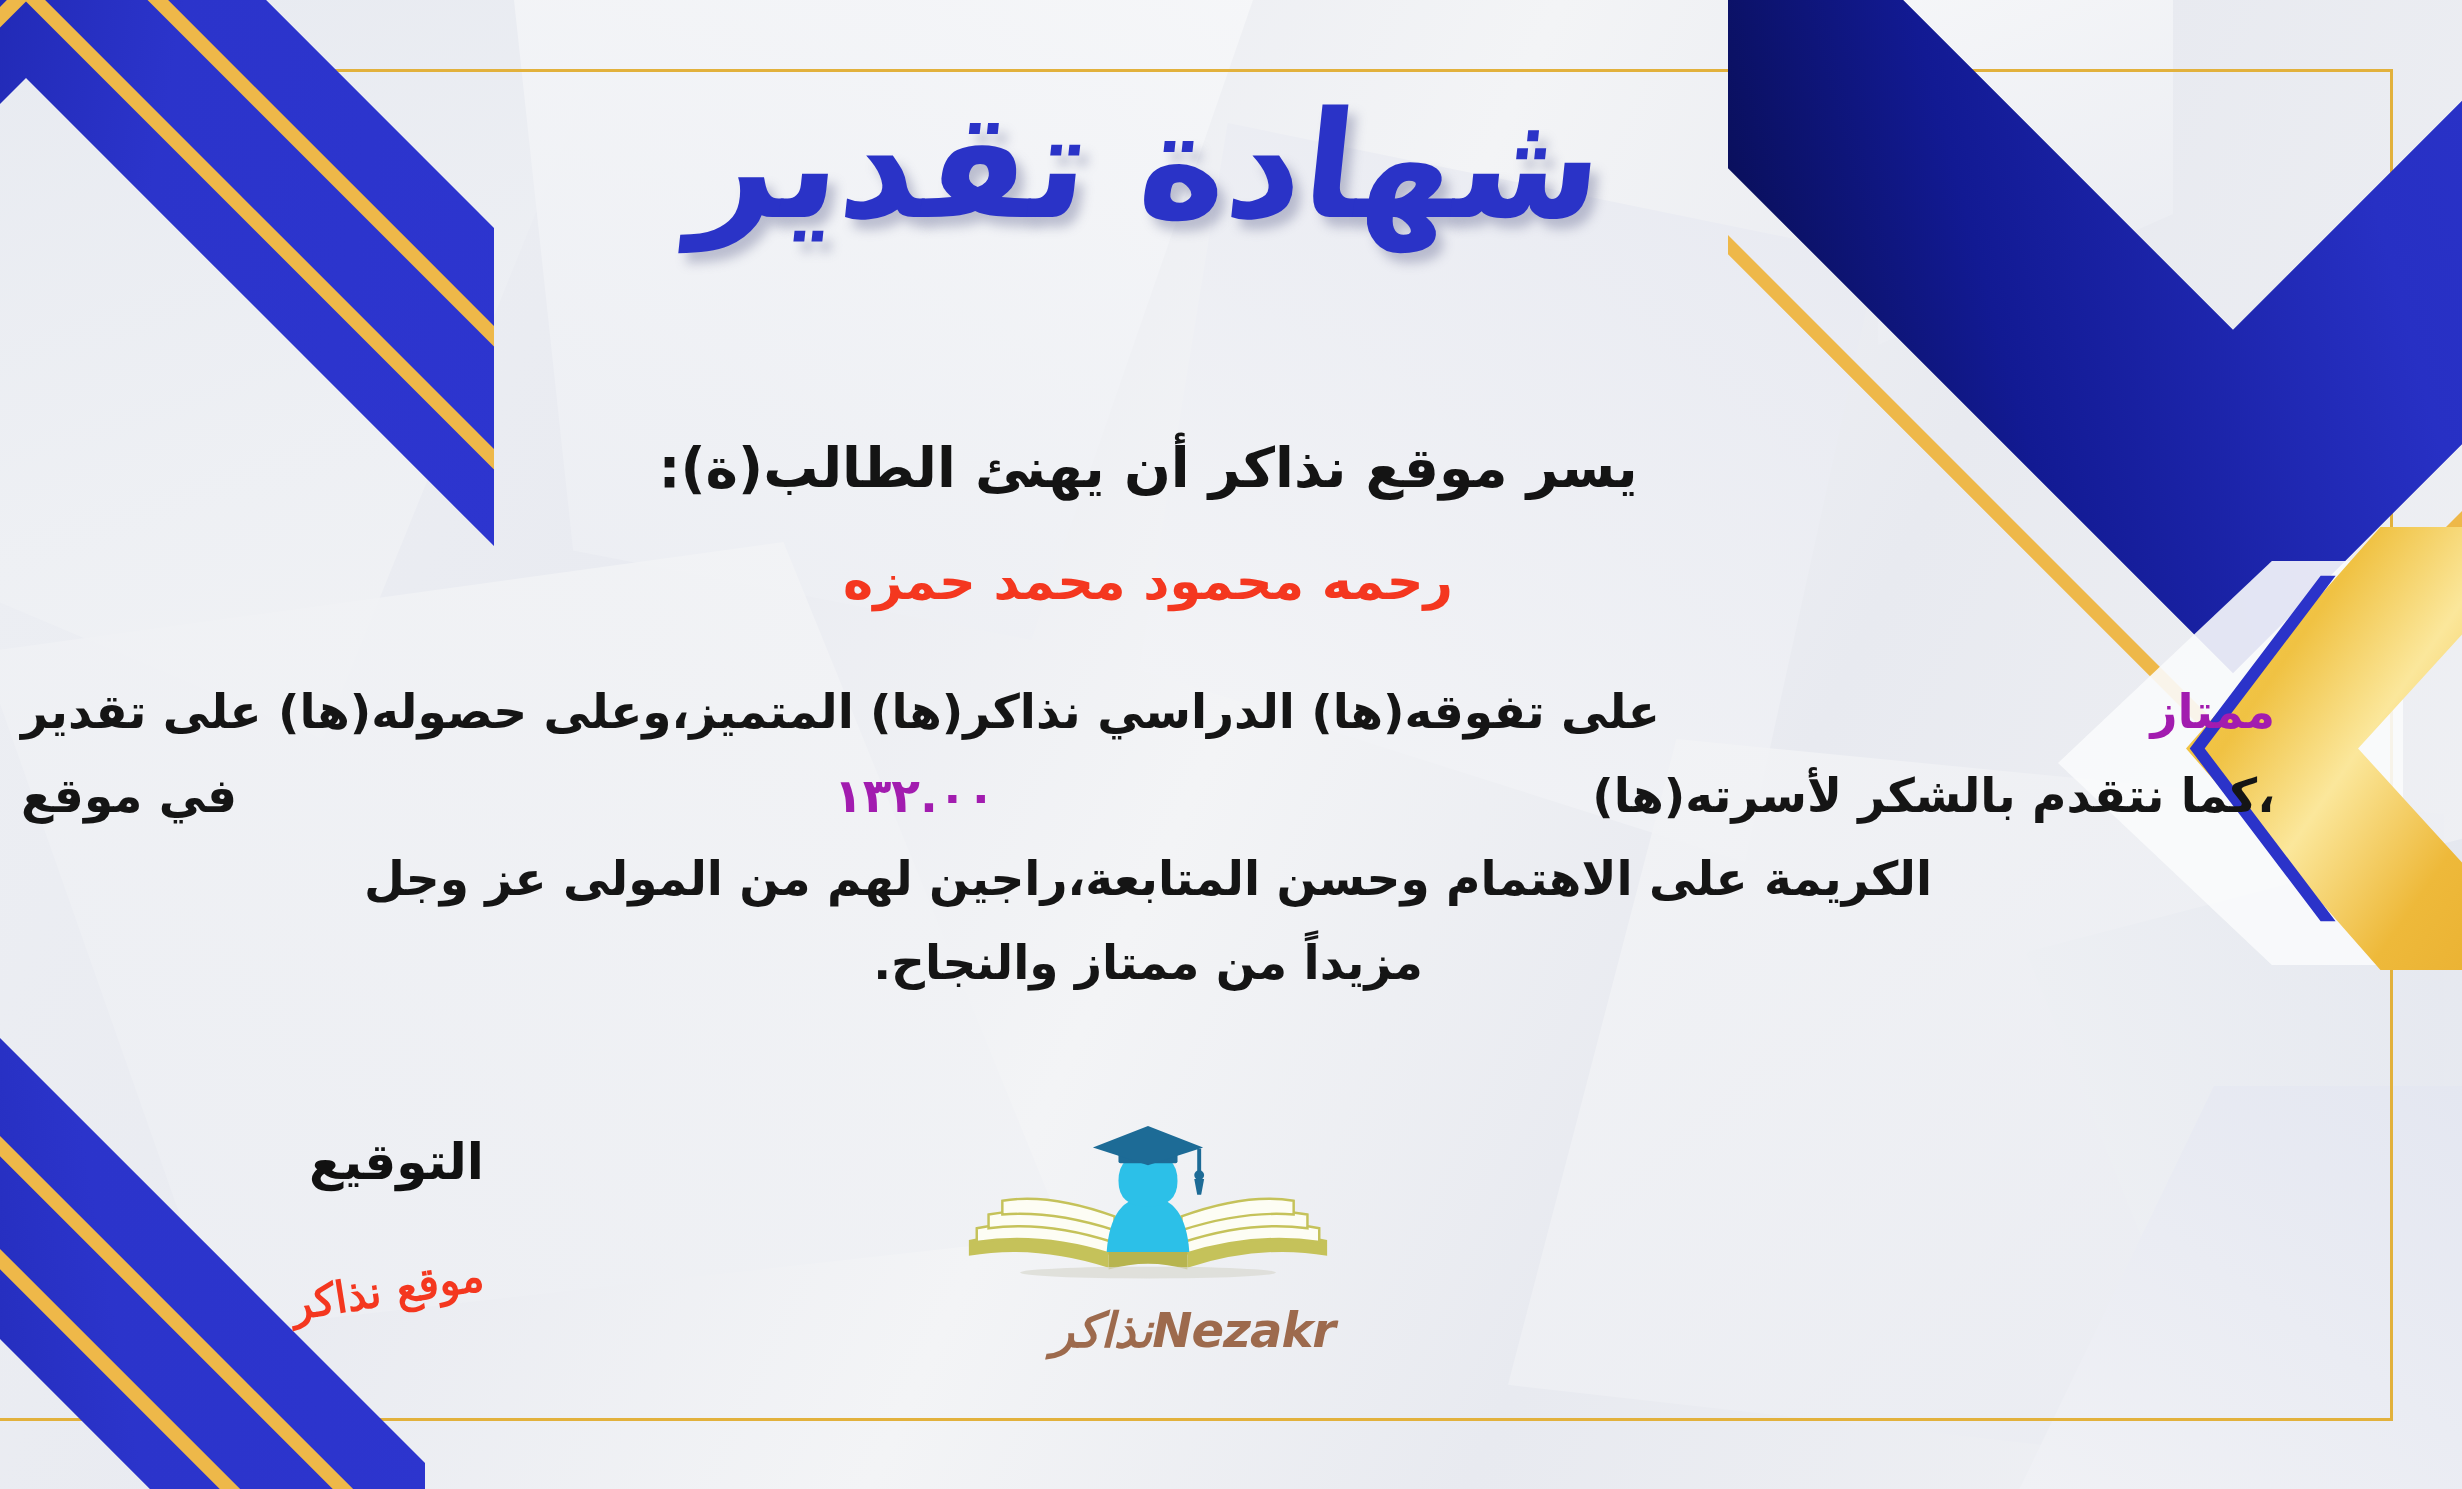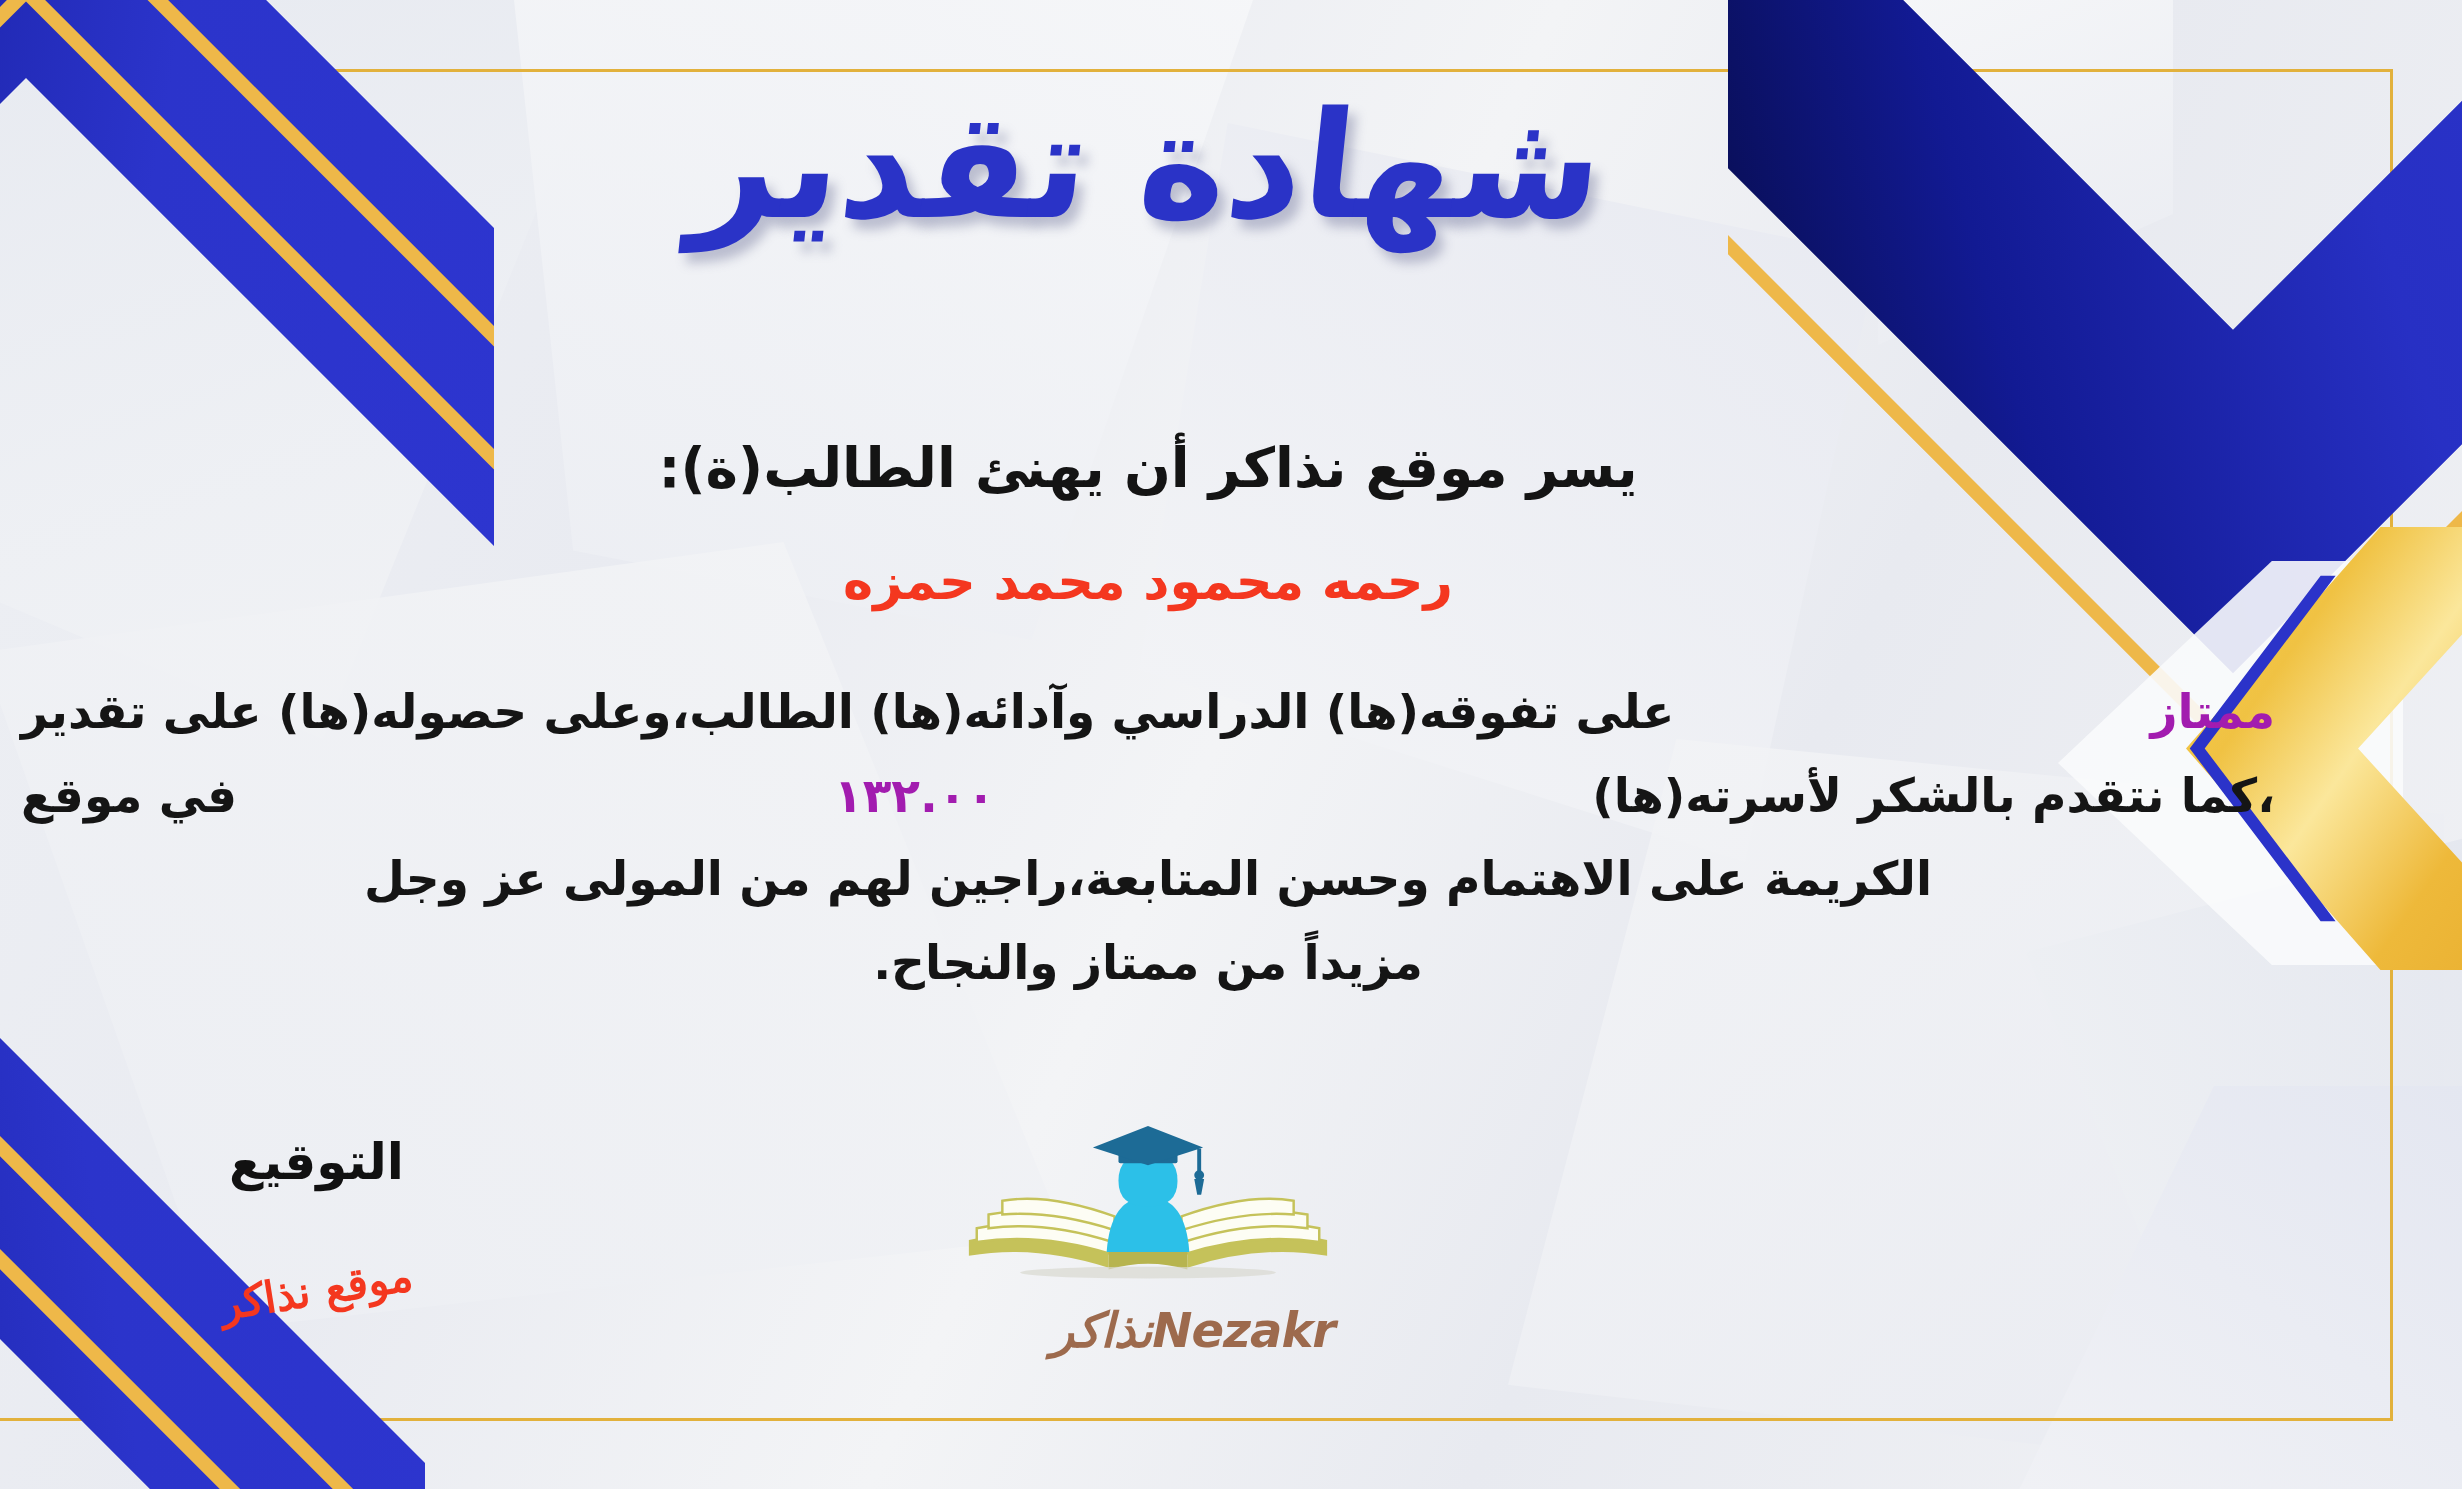--- a/index.html
+++ b/index.html
@@ -233,21 +233,20 @@
     white-space: nowrap;
   }
   .hl { color: #a21caf; font-weight: 700; }
 
   .signature-block {
     position: absolute;
     top: 1133px;
     right: auto;
     left: 315px;
     width: 335px;
-    text-align: center;
     direction: rtl;
   }
   .signature-label {
     font-size: 50px;
     font-weight: 700;
     color: #111111;
   }
   .signature-script {
     margin-top: 74px;
     font-family: "DejaVu Serif", "Liberation Serif", serif;
@@ -326,21 +325,21 @@
     <div class="title">شهادة تقدير</div>
 
     <div class="greeting">يسر موقع نذاكر أن يهنئ الطالب(ة):</div>
 
     <div class="student-name">رحمه محمود محمد حمزه</div>
 
     <div class="body">
 
       <span class="line justify">
         <span class="hl">ممتاز</span>
-        <span>على تفوقه(ها) الدراسي وآدائه(ها) الطالب،وعلى حصوله(ها) على تقدير</span>
+        <span>على تفوقه(ها) الدراسي نذاكر(ها) المتميز،وعلى حصوله(ها) على تقدير</span>
       </span>
 
       <span class="line justify">
         <span>،كما نتقدم بالشكر لأسرته(ها)</span>
         <span class="hl">١٣٢.٠٠</span>
         <span>في موقع</span>
       </span>
 
       <span class="line">الكريمة على الاهتمام وحسن المتابعة،راجين لهم من المولى عز وجل</span>
 

